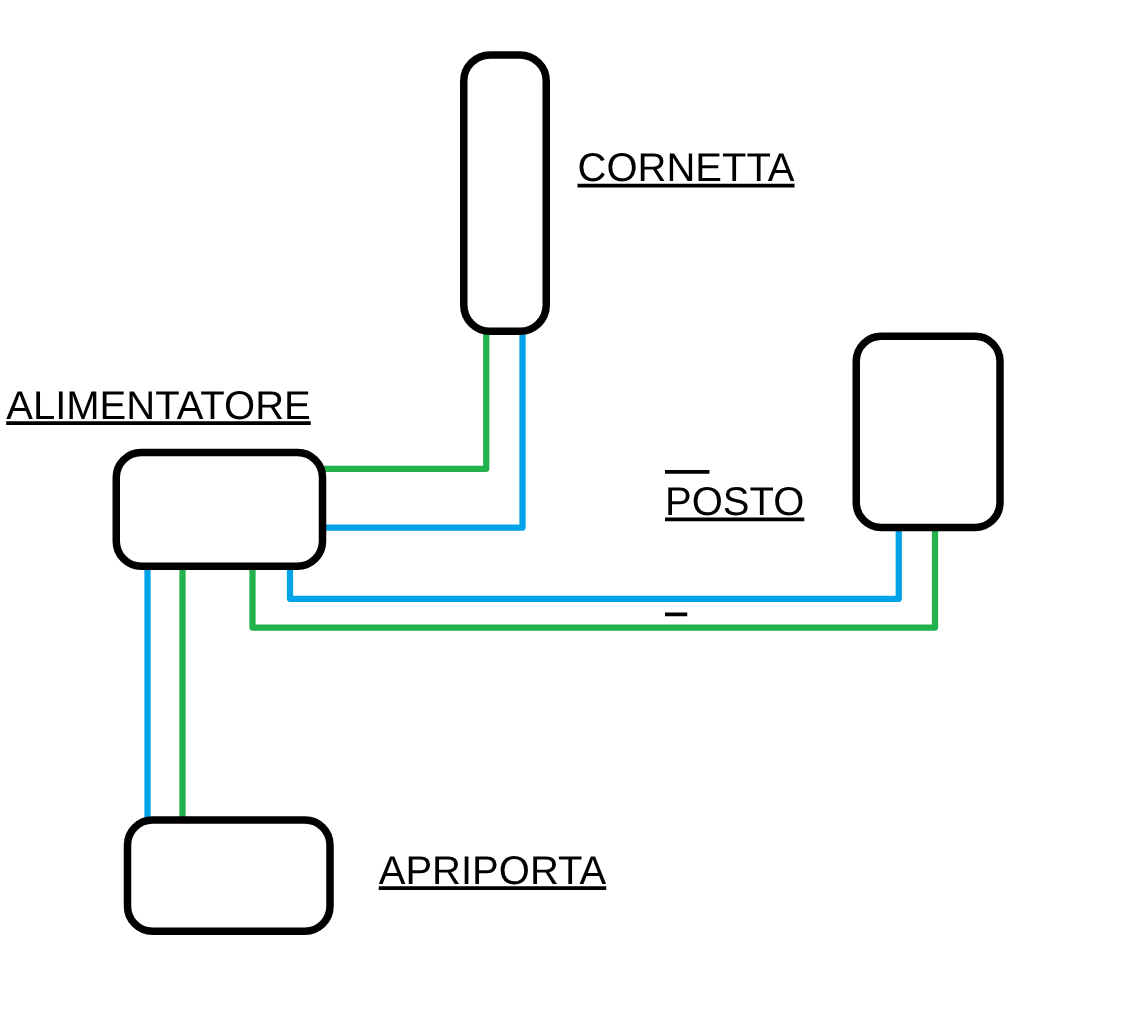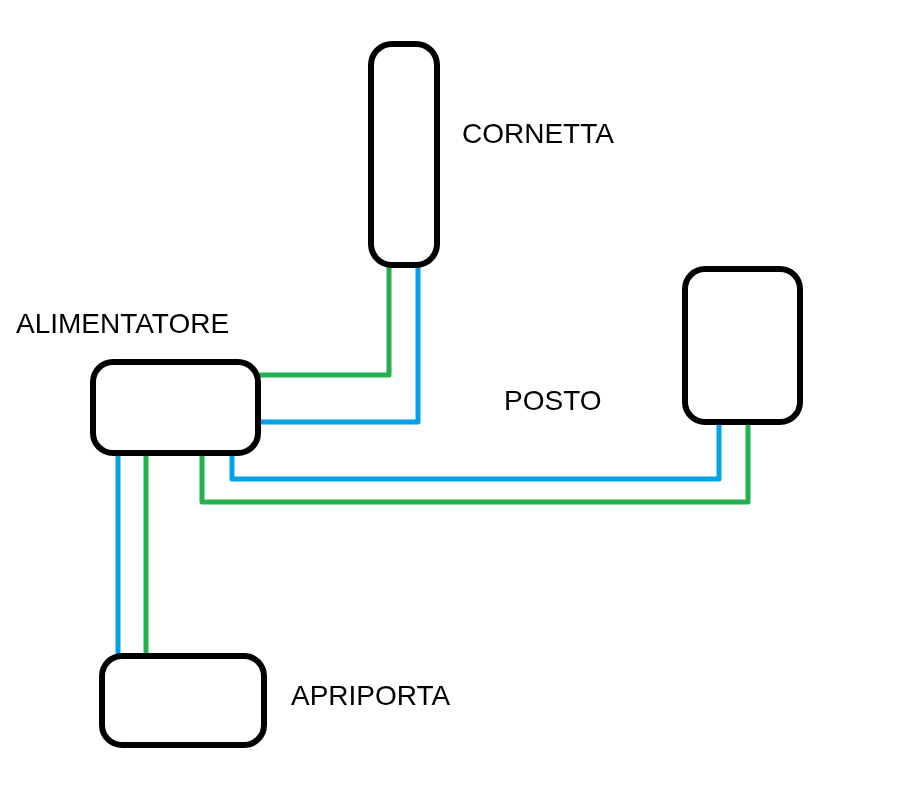--- a/index.html
+++ b/index.html
@@ -16,30 +16,31 @@
     overflow: hidden;
   }
   .diagram-svg {
     position: absolute;
     left: 0;
     top: 0;
   }
   .node-label {
     position: absolute;
     color: #000000;
-    font-size: 28px;
+    font-size: 32px;
     line-height: 38px;
     letter-spacing: 0px;
     white-space: pre;
     user-select: none;
+    text-decoration: underline;
   }
   .label-cornetta     { left: 462px; top: 115px; }
-  .label-alimentatore { left: 16px;  top: 305px; }
-  .label-posto        { left: 504px; top: 306px; }
-  .label-apriporta    { left: 291px; top: 677px; }
+  .label-alimentatore { left: 5px;  top: 305px; }
+  .label-posto        { left: 532px; top: 306px; }
+  .label-apriporta    { left: 303px; top: 677px; }
 </style>
 </head>
 <body>
 
 <div class="canvas">
 
   <svg class="diagram-svg" width="899" height="812" viewBox="0 0 899 812">
 
     <polyline points="389,264 389,375 259,375" fill="none" stroke-width="5" stroke-linecap="round" stroke-linejoin="round" stroke="#22b14c"></polyline>
 

